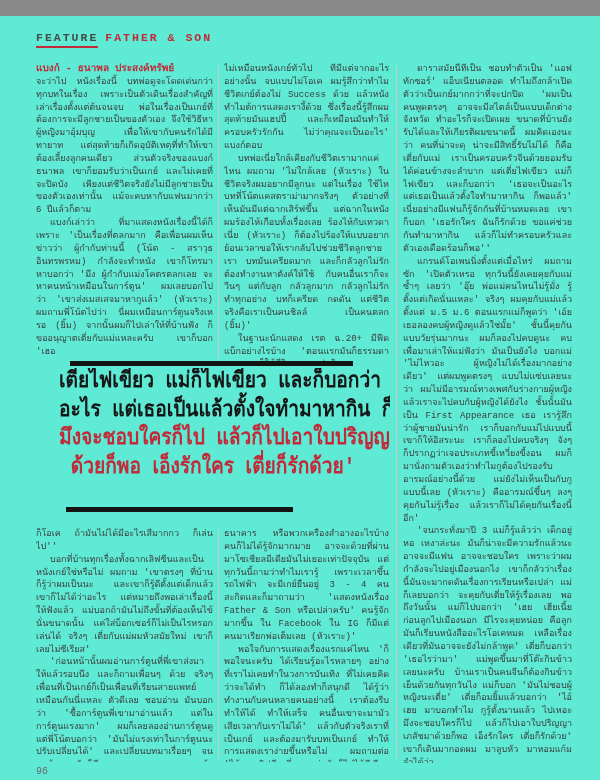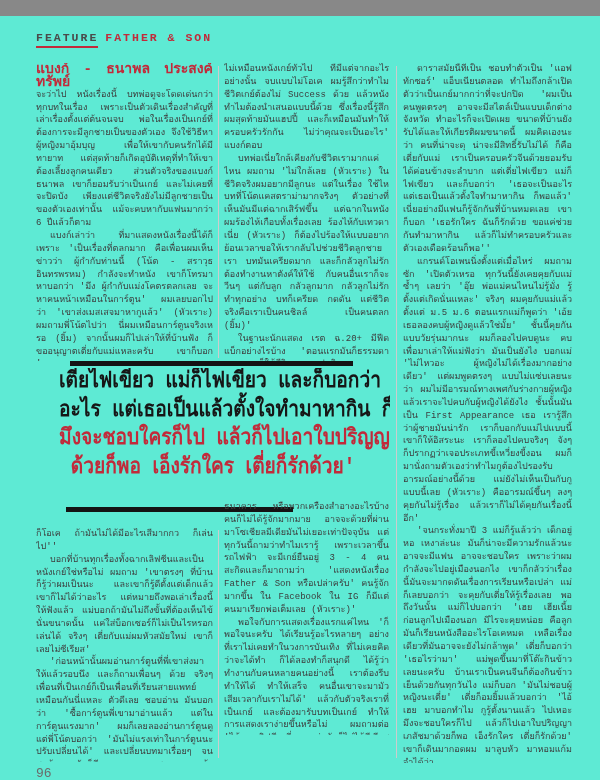--- a/index.html
+++ b/index.html
@@ -11,64 +11,64 @@
   
   .masthead { position:absolute; left:36px; top:15px; font-size:11.5px; font-weight:bold; letter-spacing:2px; white-space:nowrap; font-stretch:condensed; }
   .masthead .feature { color:#4a4a4a; border-bottom:2.5px solid #c22a3a; padding-bottom:2px; display:inline-block; }
   .masthead .title { color:#c22a3a; margin-left:7px; }
 
   
   .colblock { position:absolute; overflow:hidden; }
   .body-text { font-size:9px; line-height:12.85px; color:#3c3c3c; text-align:justify; }
   .body-text p { margin:0; }
   .body-text p.indent { text-indent:14px; }
-  .byline { color:#c22a3a; font-weight:bold; font-size:14px; margin:0 0 2px 0; }
+  .byline { color:#c22a3a; font-weight:bold; font-size:10px; margin:0 0 2px 0; }
 
   #col1-top    { left:36px;  top:47px;  width:177px; height:298px; }
   #col2-top    { left:224px; top:47px;  width:165px; height:298px; }
   #col3        { left:403px; top:47px;  width:169px; height:700px; }
   #col1-bottom { left:36px;  top:512px; width:177px; height:234px; }
-  #col2-bottom { left:224px; top:485px; width:165px; height:234px; }
+  #col2-bottom { left:224px; top:512px; width:165px; height:234px; }
 
   
   .vdivider { position:absolute; width:1px; background:#cccccc; }
   #divider-1a { left:218px; top:50px;  height:292px; }
   #divider-1b { left:218px; top:514px; height:228px; }
   #divider-2  { left:396px; top:50px;  height:692px; }
 
   
   .quote-bar { position:absolute; height:5px; background:#141414; }
   #quote-bar-top    { left:70px; top:345px; width:283px; }
   #quote-bar-bottom { left:66px; top:491px; width:227px; }
   #quote-block { left:36px; top:352px; width:354px; height:138px; text-align:center; }
   .quote-line { font-weight:bold; font-size:22px; line-height:28.5px; white-space:nowrap;
                 transform:scaleX(0.87); transform-origin:50% 50%; font-stretch:condensed; }
   .quote-line.black { color:#161616; }
   .quote-line.red   { color:#c22a3a; }
 
-  .page-number { position:absolute; left:36px; top:750px; font-size:13px; color:#6a6a6a; }
+  .page-number { position:absolute; left:36px; top:750px; font-size:10px; color:#6a6a6a; }
   .scan-edge { position:absolute; left:0; bottom:0; width:600px; height:4px; background:#e9e8e5; }
 </style>
 </head>
 <body>
 
 <div class="page">
 
   <div class="masthead">
     <span class="feature">FEATURE</span><span class="title">FATHER &amp; SON</span>
   </div>
 
   <div id="col1-top" class="colblock body-text">
     <p class="byline">แบงก์ - ธนาพล ประสงค์ทรัพย์</p>
     <p>จะว่าไป หนังเรื่องนี้ บทพ่อดูจะโดดเด่นกว่าทุกบทในเรื่อง เพราะเป็นตัวเดินเรื่องสำคัญที่เล่าเรื่องตั้งแต่ต้นจนจบ พ่อในเรื่องเป็นเกย์ที่ต้องการจะมีลูกชายเป็นของตัวเอง จึงใช้วิธีหาผู้หญิงมาอุ้มบุญ เพื่อให้เขากับคนรักได้มีทายาท แต่สุดท้ายก็เกิดอุบัติเหตุที่ทำให้เขาต้องเลี้ยงลูกคนเดียว ส่วนตัวจริงของแบงก์ ธนาพล เขาก็ยอมรับว่าเป็นเกย์ และไม่เคยที่จะปิดบัง เพียงแต่ชีวิตจริงยังไม่มีลูกชายเป็นของตัวเองเท่านั้น แม้จะคบหากับแฟนมากว่า 6 ปีแล้วก็ตาม</p>
     <p class="indent">แบงก์เล่าว่า ที่มาแสดงหนังเรื่องนี้ได้ก็เพราะ 'เป็นเรื่องที่ตลกมาก คือเพื่อนผมเห็นข่าวว่า ผู้กำกับท่านนี้ (โน้ต - สราวุธ อินทรพรหม) กำลังจะทำหนัง เขาก็โทรมาหาบอกว่า 'มึง ผู้กำกับแม่งโคตรตลกเลย จะหาคนหน้าเหมือนในการ์ตูน' ผมเลยบอกไปว่า 'เขาส่งเมสเสจมาหากูแล้ว' (หัวเราะ) ผมถามพี่โน้ตไปว่า นี่ผมเหมือนการ์ตูนจริงเหรอ (ยิ้ม) จากนั้นผมก็ไปเล่าให้ที่บ้านฟัง ก็ขออนุญาตเตี่ยกับแม่แหละครับ เขาก็บอก 'เฮอ</p>
   </div>
 
   <div id="col2-top" class="colblock body-text">
-    <p>ไม่เหมือนหนังเกย์ทั่วไป ที่มีแต่จากอะไรอย่างนั้น จบแบบไม่โอเค ผมรู้สึกว่าทำไมชีวิตเกย์ต้องไม่ Success ด้วย แล้วหนังทำไมต้องนำเสนอแบบนี้ด้วย ซึ่งเรื่องนี้รู้สึกผมสุดท้ายมันแฮปปี้ และก็เหมือนมันทำให้ครอบครัวรักกัน ไม่ว่าคุณจะเป็นอะไร' แบงก์ตอบ</p>
+    <p>ไม่เหมือนหนังเกย์ทั่วไป ที่มีแต่จากอะไรอย่างนั้น จบแบบไม่โอเค ผมรู้สึกว่าทำไมชีวิตเกย์ต้องไม่ Success ด้วย แล้วหนังทำไมต้การแสดงเรางี้ด้วย ซึ่งเรื่องนี้รู้สึกผมสุดท้ายมันแฮปปี้ และก็เหมือนมันทำให้ครอบครัวรักกัน ไม่ว่าคุณจะเป็นอะไร' แบงก์ตอบ</p>
     <p class="indent">บทพ่อเนี่ยใกล้เคียงกับชีวิตเรามากแค่ไหน ผมถาม 'ไม่ใกล้เลย (หัวเราะ) ในชีวิตจริงผมอยากมีลูกนะ แต่ในเรื่อง ใช้ไห บทที่โน้ตแคสตราม่ามากจริงๆ ตัวอย่างที่เห็นมันมีแต่ฉากเสิร์ฟขึ้น แต่ฉากในหนัง ผมร้องไห้เกือบทั้งเรื่องเลย ร้องไห้กับเทวดาเนี่ย (หัวเราะ) ก็ต้องไปร้องให้แบบอยากย้อนเวลาขอให้เรากลับไปช่วยชีวิตลูกชายเรา บทมันเครียดมาก และก็กลัวลูกไม่รัก ต้องทำงานหาตังค์ให้ใช้ กับคนอื่นเราก็จะวีนๆ แต่กับลูก กลัวลูกมาก กลัวลูกไม่รัก ทำทุกอย่าง บทก็เครียด กดดัน แต่ชีวิตจริงคือเราเป็นคนชิลล์ เป็นคนตลก (ยิ้ม)'</p>
     <p class="indent">ในฐานะนักแสดง เรต ฉ.20+ มีฟีดแบ็กอย่างไรบ้าง 'ตอนแรกมันก็ธรรมดานะ ผมก็ใช้ชีวิตของผมปกติ อาจจะเคยถ่ายนิตยสาร ถ่ายโฆษณา</p>
   </div>
 
   <div id="col3" class="colblock body-text">
     <p class="indent">ดาราสมัยนี้ที่เป็น ชอบทำตัวเป็น 'แอฟทักซอร์' แอ็บเนียนตลอด ทำไมถึงกล้าเปิดตัวว่าเป็นเกย์มากกว่าที่จะปกปิด 'ผมเป็นคนพูดตรงๆ อาจจะมีสไตล์เป็นแบบเด็กต่างจังหวัด ทำอะไรก็จะเปิดเผย ขนาดที่บ้านยังรับได้และให้เกียรติผมขนาดนี้ ผมคิดเองนะว่า คนที่น่าจะดุ น่าจะมีสิทธิ์รับไม่ได้ ก็คือเตี่ยกับแม่ เราเป็นครอบครัวจีนด้วยยอมรับได้ค่อนข้างจะลำบาก แต่เตี่ยไฟเขียว แม่ก็ไฟเขียว และก็บอกว่า 'เธอจะเป็นอะไร แต่เธอเป็นแล้วตั้งใจทำมาหากิน ก็พอแล้ว' เนี่ยอย่างมีแฟนก็รู้จักกันที่บ้านหมดเลย เขาก็บอก 'เธอรักใคร ฉันก็รักด้วย ขอแค่ช่วยกันทำมาหากิน แล้วก็ไม่ทำครอบครัวและตัวเองเดือดร้อนก็พอ''</p>
     <p class="indent">แกรนด์โอเพนนิ่งตั้งแต่เมื่อไหร่ ผมถามซัก 'เปิดตัวเหรอ ทุกวันนี้ยังเคยคุยกับแม่ซ้ำๆ เลยว่า 'อุ๊ย พ่อแม่คนไหนไม่รู้มั่ง รู้ตั้งแต่เกิดนั่นแหละ' จริงๆ ผมคุยกับแม่แล้ว ตั้งแต่ ม.5 ม.6 ตอนแรกแม่ก็พูดว่า 'เอ้ย เธอลองคบผู้หญิงดูแล้วใช่มั้ย' ชั้นนี้คุยกันแบบวัยรุ่นมากนะ ผมก็ลองไปคบดูนะ คบเพื่อมาเล่าให้แม่ฟังว่า มันเป็นยังไง บอกแม่ 'ไม่ไหวอะ ผู้หญิงไม่ได้เรื่องมากอย่างเดียว' แต่ผมพูดตรงๆ แบบไม่แซ่บเลยนะว่า ผมไม่มีอารมณ์ทางเพศกับร่างกายผู้หญิง แล้วเราจะไปคบกับผู้หญิงได้ยังไง ชั้นนั้นมันเป็น First Appearance เธอ เรารู้สึกว่าผู้ชายมันน่ารัก เราก็บอกกับแม่ไปแบบนี้ เขาก็ให้อิสระนะ เราก็ลองไปคบจริงๆ จังๆ ก็ปรากฏว่าเจอประเภทขี้เหวี่ยงขี้งอน ผมก็มานั่งถามตัวเองว่าทำไมกูต้องไปรองรับอารมณ์อย่างนี้ด้วย แม่ยังไม่เห็นเป็นกับกูแบบนี้เลย (หัวเราะ) คืออารมณ์ขึ้นๆ ลงๆ คุยกันไม่รู้เรื่อง แล้วเราก็ไม่ได้คุยกันเรื่องนี้อีก'</p>
     <p class="indent">'จนกระทั่งมาปี 3 แม่ก็รู้แล้วว่า เด็กอยู่หอ เหงาล่ะนะ มันก็น่าจะมีความรักแล้วนะ อาจจะมีแฟน อาจจะชอบใคร เพราะว่าผมกำลังจะไปอยู่เมืองนอกไง เขาก็กลัวว่าเรื่องนี้มันจะมากดดันเรื่องการเรียนหรือเปล่า แม่ก็เลยบอกว่า จะคุยกับเตี่ยให้รู้เรื่องเลย พอถึงวันนั้น แม่ก็ไปบอกว่า 'เฮย เฮียเนี้ย ก่อนลูกไปเมืองนอก มีไรจะคุยหน่อย คือลูกมันก็เรียนหนังสืออะไรโอเคหมด เหลือเรื่องเดียวที่มันอาจจะยังไม่กล้าพูด' เตี่ยก็บอกว่า 'เธอไรว่ามา' แม่พูดขึ้นมาที่โต๊ะกินข้าวเลยนะครับ บ้านเราเป็นคนจีนก็ต้องกินข้าวเย็นด้วยกันทุกวันไง แม่ก็บอก 'มันไม่ชอบผู้หญิงนะเตี่ย' เตี่ยก็อมยิ้มแล้วบอกว่า 'ไอ้เฮย มาบอกทำไม กูรู้ตั้งนานแล้ว ไปเหอะ มึงจะชอบใครก็ไป แล้วก็ไปเอาใบปริญญาเภสัชมาด้วยก็พอ เอ็งรักใคร เตี่ยก็รักด้วย' เขาก็เดินมากอดผม มาลูบหัว มาหอมแก้ม จำได้ว่า</p>
   </div>
 

